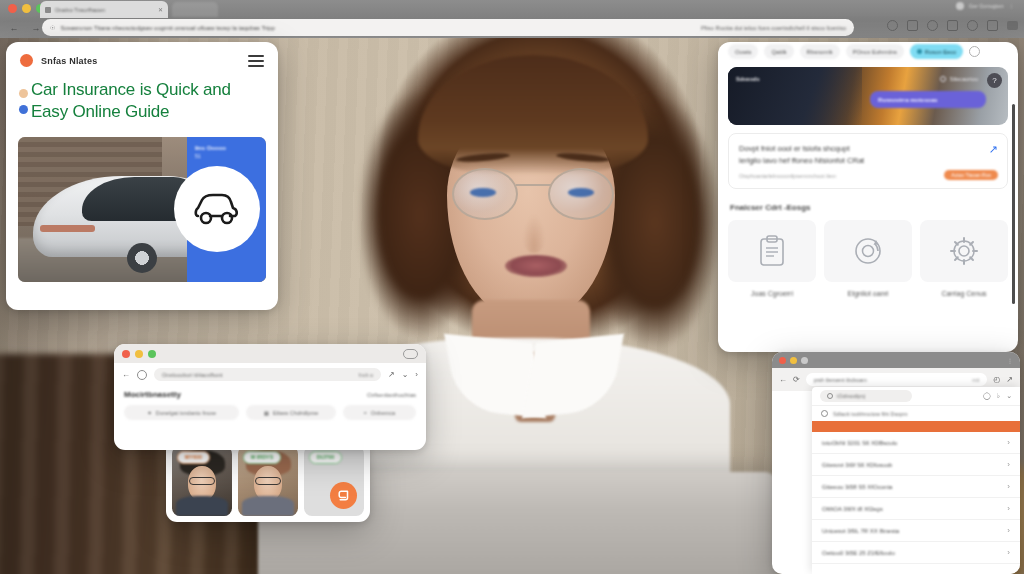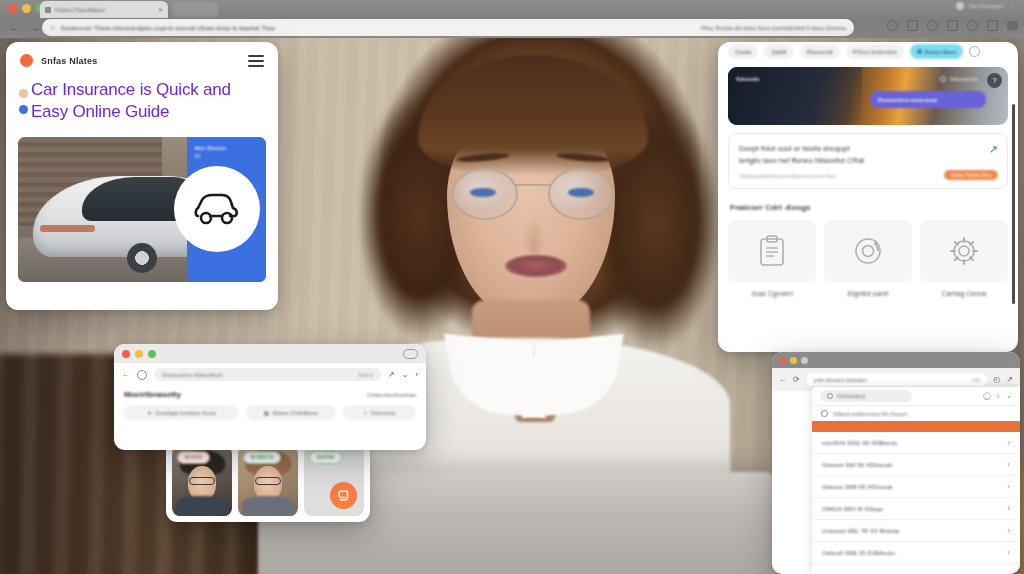--- a/index.html
+++ b/index.html
@@ -172,21 +172,21 @@
   .lc-head{ display:flex; align-items:center; justify-content:space-between; padding:12px 14px 6px;}
   .lc-brand{ display:flex; align-items:center; gap:8px;}
   .lc-dot{ width:13px; height:13px; border-radius:50%; background:#ee6c3e; }
   .lc-brandname{ font-size:9px; font-weight:700; color:#2f2f2f; letter-spacing:.2px; filter: blur(.7px);}
   .burger{ display:flex; flex-direction:column; gap:3px; }
   .burger i{ display:block; width:16px; height:2px; background:#3b3b3b; border-radius:1px;}
   .lc-body{ display:flex; gap:0; padding: 6px 14px 0 10px; }
   .lc-rail{ width:22px; padding-top:10px; display:flex; flex-direction:column; align-items:center; gap:7px;}
   .rd{ width:9px; height:9px; border-radius:50%; }
   .rd.tan{ background:#eec49a; } .rd.blue{ background:#4071d8; }
-  .lc-title{ font-size:17px; line-height:1.28; color:#6d28d9; font-weight:400; letter-spacing:-.2px;}
+  .lc-title{ font-size:17px; line-height:1.28; color:#15803d; font-weight:400; letter-spacing:-.2px;}
   .lc-hero{
     position:relative; margin:14px 12px 12px; height:145px; border-radius:7px; overflow:hidden;
     background: linear-gradient(180deg,#9d8c7c 0%, #85776a 38%, #6f6458 100%);
   }
   .hero-wall{ position:absolute; left:0; top:0; width:58%; height:62%;
     background: repeating-linear-gradient(180deg,#7b6a5c 0 5px,#6a5a4d 5px 10px); opacity:.85; filter: blur(.6px);}
   .hero-ground{ position:absolute; left:0; bottom:0; width:100%; height:30%;
     background: linear-gradient(180deg,#8d8479 0%, #6d6760 100%); filter: blur(.8px);}
   .hero-car{
     position:absolute; left:6%; bottom:17%; width:78%; height:56%;

